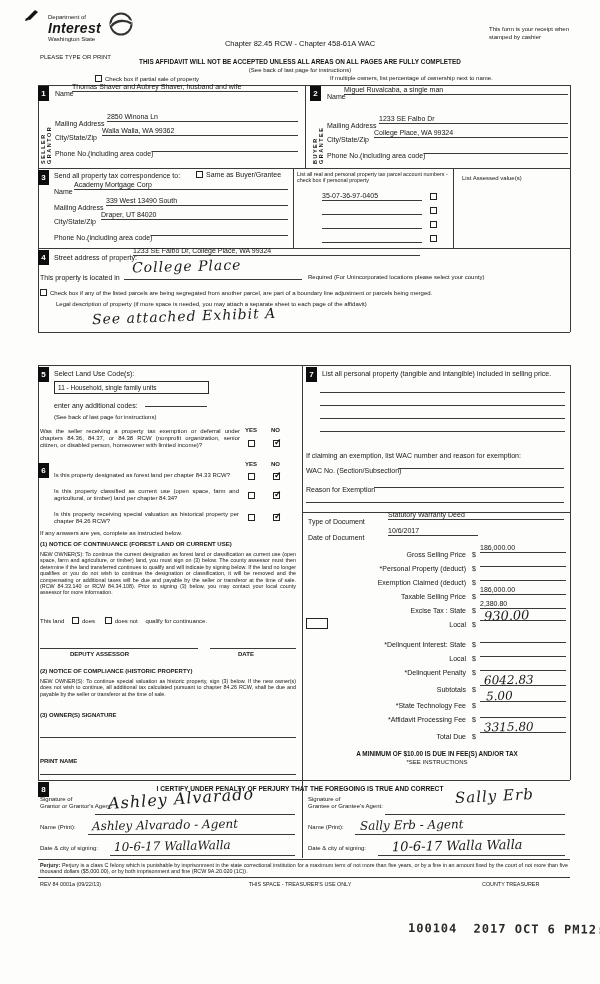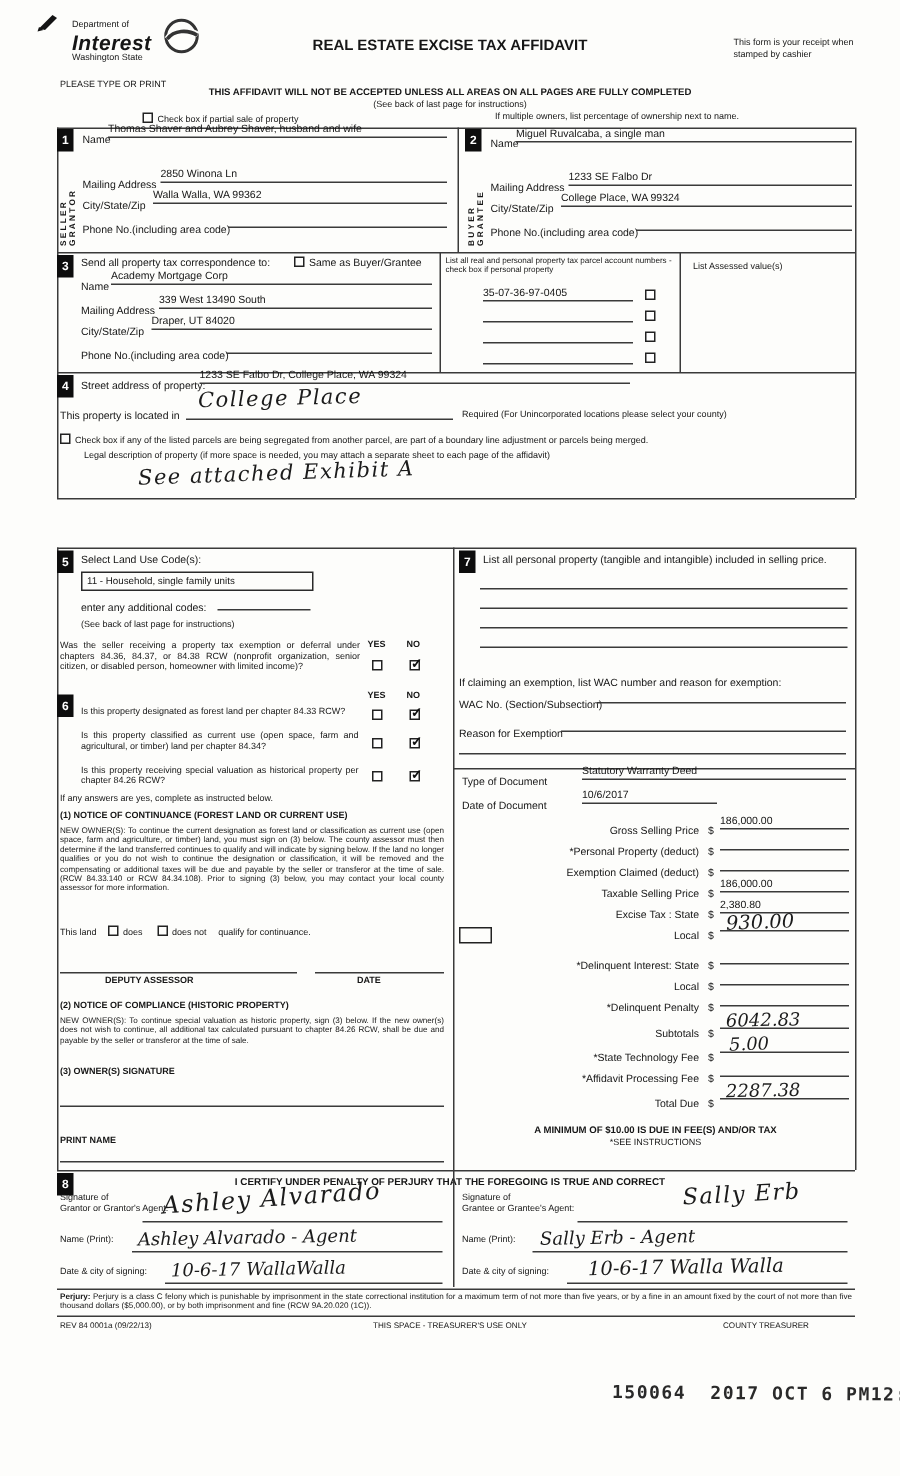--- a/index.html
+++ b/index.html
@@ -46,21 +46,21 @@
     <div style="font-size:14px;font-weight:bold;font-style:italic;letter-spacing:0.3px">Interest</div>
     <div class="small">Washington State</div>
   </div>
   <svg class="abs" style="left:108px;top:11px" width="26" height="26" viewBox="0 0 26 26">
     <circle cx="13" cy="13" r="10.5" fill="none" stroke="#333" stroke-width="2"></circle>
     <path d="M3.5 15 C 8 8.5, 17 8, 24 12" fill="none" stroke="#fdfdfb" stroke-width="4"></path>
     <path d="M3.5 15 C 8 9, 17 8.5, 23.5 12.5" fill="none" stroke="#333" stroke-width="2.4"></path>
   </svg>
   <div class="abs small" style="left:40px;top:54px">PLEASE TYPE OR PRINT</div>
 
-  <div class="abs ctr b" style="left:155px;top:25px;width:290px;font-size:10px">REAL ESTATE EXCISE TAX AFFIDAVIT</div>
+  <div class="abs ctr" style="left:155px;top:39px;width:290px;font-size:7.5px">Chapter 82.45 RCW - Chapter 458-61A WAC</div>
   <div class="abs small" style="left:489px;top:26px;width:84px;line-height:1.3">This form is your receipt when stamped by cashier</div>
 
   <div class="abs ctr b" style="left:70px;top:58px;width:460px;font-size:6.4px">THIS AFFIDAVIT WILL NOT BE ACCEPTED UNLESS ALL AREAS ON ALL PAGES ARE FULLY COMPLETED</div>
   <div class="abs ctr small" style="left:70px;top:66.5px;width:460px">(See back of last page for instructions)</div>
 
   <div class="abs small" style="left:95px;top:75px">
     <span class="cbi"></span><span>Check box if partial sale of property</span>
   </div>
   <div class="abs small" style="left:330px;top:75px">If multiple owners, list percentage of ownership next to name.</div>
 
@@ -221,21 +221,21 @@
   <span class="fl" style="left:480px;top:691px;width:86px"></span>
   <span class="abs hand" style="left:486px;top:689px;font-size:12px;transform:rotate(-2deg)">5.00</span>
 
   <span class="moneylabel" style="left:306px;top:716px">*Affidavit Processing Fee</span>
   <span class="abs" style="left:472px;top:716px">$</span>
   <span class="fl" style="left:480px;top:707px;width:86px"></span>
 
   <span class="moneylabel" style="left:306px;top:733px">Total Due</span>
   <span class="abs" style="left:472px;top:733px">$</span>
   <span class="fl" style="left:480px;top:722px;width:86px"></span>
-  <span class="abs hand" style="left:484px;top:720px;font-size:12px;transform:rotate(-1deg)">2287.38</span>
+  <span class="abs hand" style="left:484px;top:720px;font-size:12px;transform:rotate(-1deg)">3315.80</span>
 
   <div class="abs ctr b" style="left:306px;top:750px;width:262px;font-size:6.4px">A MINIMUM OF $10.00 IS DUE IN FEE(S) AND/OR TAX</div>
   <div class="abs ctr small" style="left:306px;top:759px;width:262px">*SEE INSTRUCTIONS</div>
 
   <div class="secnum" style="left:38px;top:463px">6</div>
   <span class="abs b small" style="left:245px;top:461px">YES</span>
   <span class="abs b small" style="left:271px;top:461px">NO</span>
 
   <div class="abs small para" style="left:54px;top:472px;width:185px">Is this property designated as forest land per chapter 84.33 RCW?</div>
   <span class="cb" style="left:248px;top:473px"></span>
@@ -308,17 +308,17 @@
   <div class="hr" style="left:38px;top:859px;width:532px"></div>
   <div class="abs tiny para" style="left:40px;top:862px;width:528px">
     <span class="b">Perjury:</span><span> Perjury is a class C felony which is punishable by imprisonment in the state correctional institution for a maximum term of not more than five years, or by a fine in an amount fixed by the court of not more than five thousand dollars ($5,000.00), or by both imprisonment and fine (RCW 9A.20.020 (1C)).</span>
   </div>
   <div class="hr" style="left:38px;top:877px;width:532px"></div>
   <span class="abs tiny" style="left:40px;top:881px">REV 84 0001a (09/22/13)</span>
   <span class="abs tiny ctr" style="left:180px;top:881px;width:240px">THIS SPACE - TREASURER'S USE ONLY</span>
   <span class="abs tiny" style="left:482px;top:881px">COUNTY TREASURER</span>
 
   <div class="abs stamp" style="left:408px;top:922px;transform:rotate(0.5deg)">
-    <span>150064</span>
+    <span>100104</span>
     <span style="margin-left:8px">2017 OCT 6 PM12:13</span>
   </div>
 
 </div>
 
 </body></html>

